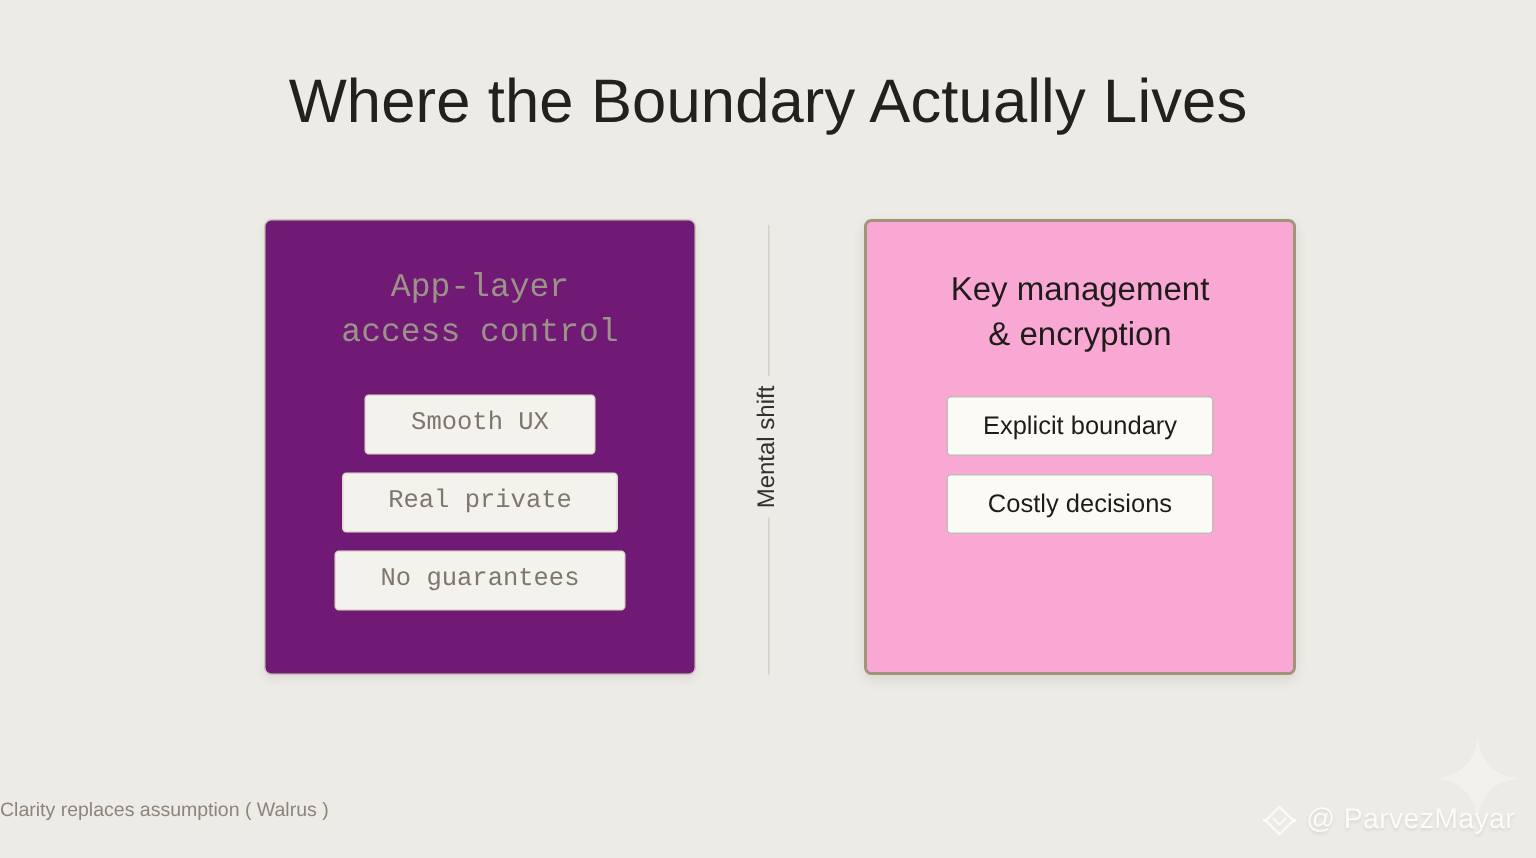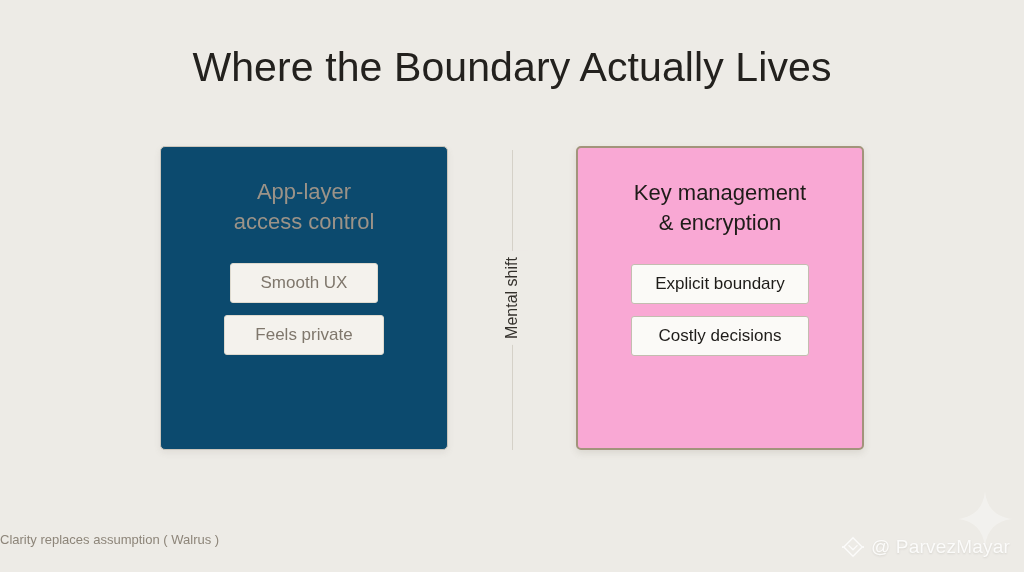--- a/index.html
+++ b/index.html
@@ -42,25 +42,26 @@
     height:304px;
     border-radius:5px;
     padding-top:30px;
     display:flex;
     flex-direction:column;
     align-items:center;
   }
 
   
   .card-left {
-    left:160px;
+    left:176px;
     width:288px;
-    background:#0c4a6e;
+    background:#701a75;
     border:1px solid #CBC6BC;
     box-shadow:0 3px 6px rgba(120,110,95,0.10);
+    font-family:Liberation Mono, monospace;
   }
 
   
   .card-right {
     left:576px;
     width:288px;
     background:#f9a8d4;
     border:2px solid #A2947B;
     box-shadow:0 3px 7px rgba(120,110,95,0.16);
   }
@@ -171,21 +172,22 @@
 
 <div class="slide-title">Where the Boundary Actually Lives</div>
 
 <div class="stage">
 
   <div class="card card-left">
     <div class="card-heading">App-layer
 access control</div>
     <div class="pill-list">
       <div class="pill">Smooth UX</div>
-      <div class="pill">Feels private</div>
+      <div class="pill">Real private</div>
+      <div class="pill">No guarantees</div>
     </div>
   </div>
 
   <div class="divider"></div>
   <div class="divider-label">Mental shift</div>
 
   <div class="card card-right">
     <div class="card-heading">Key management
 &amp; encryption</div>
     <div class="pill-list">

